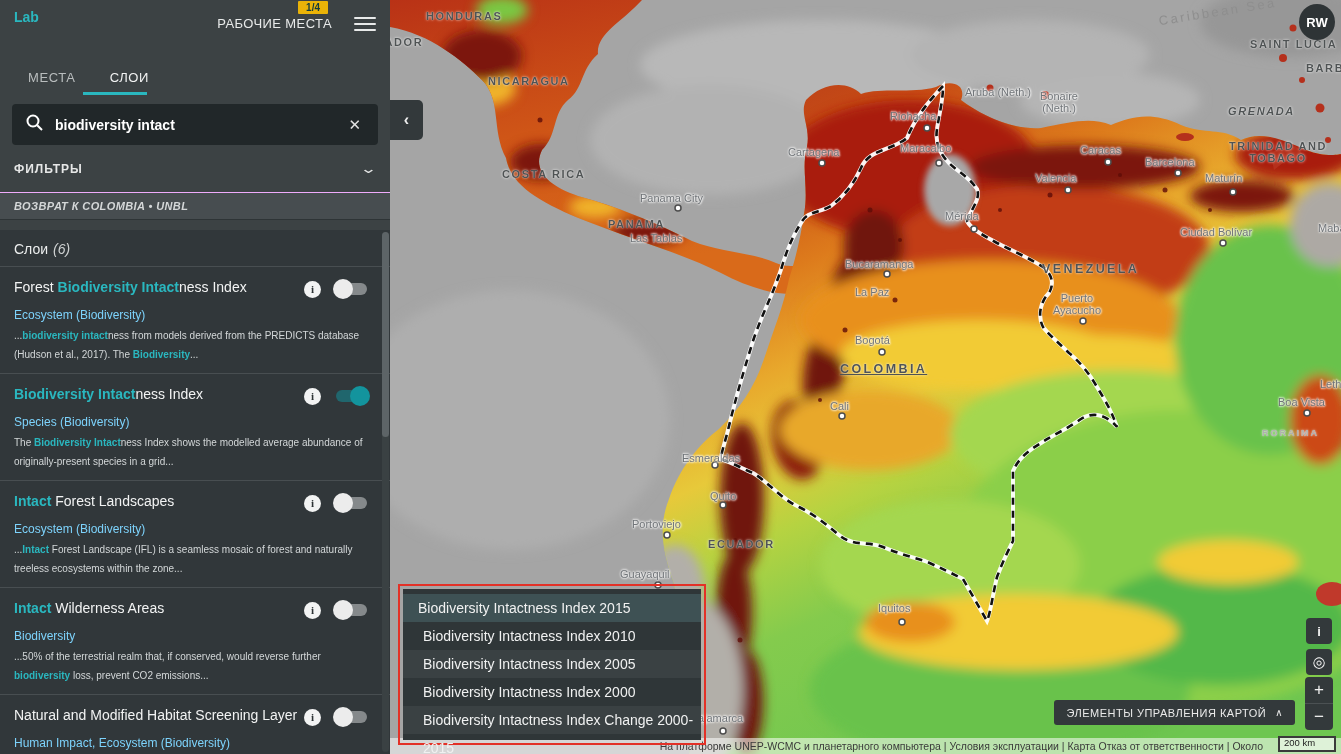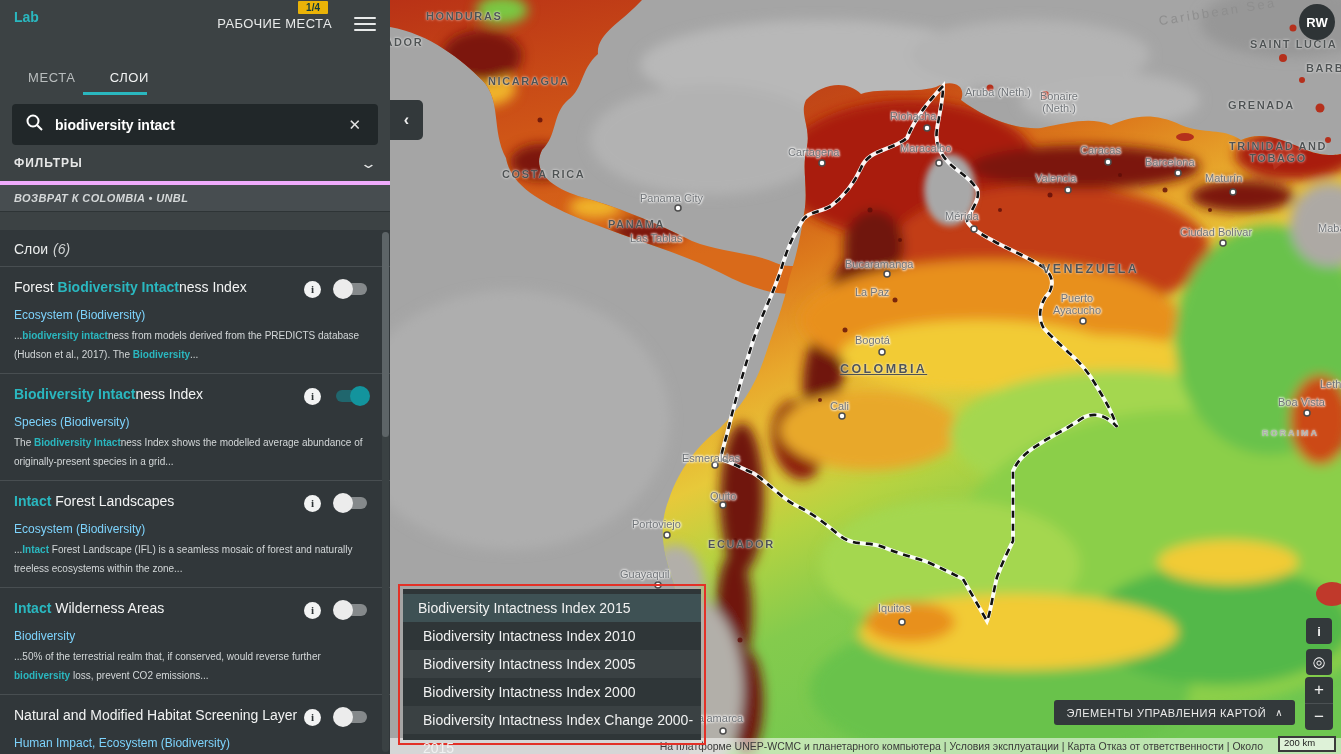--- a/index.html
+++ b/index.html
@@ -24,22 +24,22 @@
   .hamburger div { height:2px; background:#e8eaea; margin:4px 0; border-radius:1px;}
   .tabs { position:relative; height:38px; padding-left:28px; display:flex; gap:34px; align-items:center;}
   .tab { font-size:13px; letter-spacing:.6px; color:#b9bdbe; cursor:pointer; }
   .tab.active { color:#f2f3f3; }
   .tab-underline { position:absolute; left:83px; top:34px; width:64px; height:3px; background:#2ab7bf; }
   .searchbox { margin:8px 12px 0 12px; height:41px; background:#212729; border-radius:4px;
     display:flex; align-items:center; padding:0 13px; }
   .searchbox input { flex:1; background:transparent; border:none; outline:none; color:#fff;
     font-size:14px; font-weight:700; font-family:"Liberation Sans",sans-serif; margin-left:11px;}
   .search-x { color:#e2e2e2; font-size:15px; cursor:pointer; padding:2px 4px;}
-  .filters-row { height:40px; display:flex; align-items:center; justify-content:space-between;
-    padding:0 16px 0 14px; border-bottom:4px solid #f0abfc; }
+  .filters-row { height:48px; display:flex; align-items:center; justify-content:space-between;
+    padding:0 16px 0 14px; border-bottom:1px solid #f0abfc; }
   .filters-label { color:#e6e7e7; font-size:12px; font-weight:700; letter-spacing:1px; }
   .chev { color:#e6e7e7; font-size:13px; transform:scaleX(1.6); }
   .back-bar { height:27px; background:#474d50; display:flex; align-items:center; padding-left:14px;
     color:#d4d7d8; font-size:11px; font-weight:700; font-style:italic; letter-spacing:.4px;
     border-bottom:1px solid #2e3436;}
   #layer-list { position:absolute; top:230px; left:0; right:0; bottom:0; background:#31373a; overflow:hidden;}
   .list-scrollbar { position:absolute; right:1px; top:2px; width:7px; bottom:2px; background:#3a4143; border-radius:4px;}
   .list-thumb { position:absolute; right:0; top:0; width:7px; height:205px; background:#5d6467; border-radius:4px;}
   .layers-head { padding:11px 14px 9px; color:#eceeee; font-size:14px; }
   .layers-count { font-style:italic; color:#cfd2d2; margin-left:5px; }
@@ -389,21 +389,21 @@
     </svg>
 
     <span class="sea-label" style="left:768px; top:4px;">Caribbean Sea</span>
     <span class="country-label" style="left:36px; top:10px;">HONDURAS</span>
     <span class="country-label" style="left:98px; top:75px;">NICARAGUA</span>
     <span class="country-label" style="left:112px; top:168px;">COSTA RICA</span>
     <span class="country-label" style="left:218px; top:218px;">PANAMA</span>
     <span class="country-label big" style="left:652px; top:262px;">VENEZUELA</span>
     <span class="country-label big" style="left:450px; top:362px;text-decoration:underline;">COLOMBIA</span>
     <span class="country-label" style="left:318px; top:538px;">ECUADOR</span>
-    <span class="country-label" style="left:838px; top:99px;">GRENADA</span>
+    <span class="country-label" style="left:838px; top:105px;font-style:italic;">GRENADA</span>
     <span class="country-label" style="left:860px; top:38px;">SAINT LUCIA</span>
     <span class="country-label" style="left:916px; top:62px;">BARBADOS</span>
     <span class="country-label wrap" style="left:838px; top:140px; width:100px;">TRINIDAD AND TOBAGO</span>
     <span class="country-label wrap" style="left:-62px; top:36px; width:96px;">EL SALVADOR</span>
     <span class="country-label faint" style="left:872px; top:428px;">RORAIMA</span>
 
     <span class="city-label" style="left:250px; top:192px;">Panama City</span>
     <span class="city-label" style="left:240px; top:232px;">Las Tablas</span>
     <span class="city-label" style="left:398px; top:146px;">Cartagena</span>
     <span class="city-label" style="left:500px; top:110px;">Riohacha</span>

